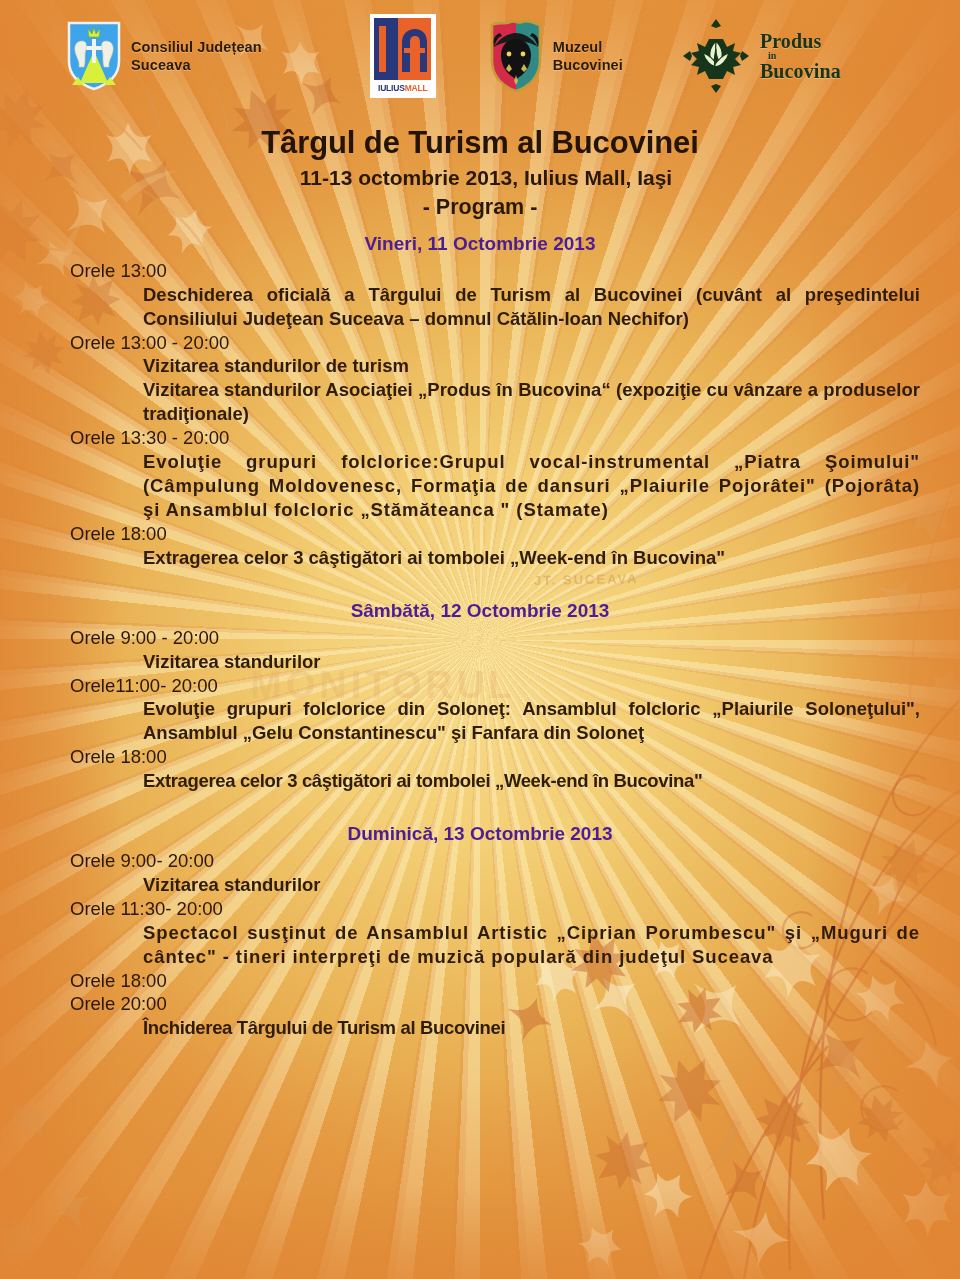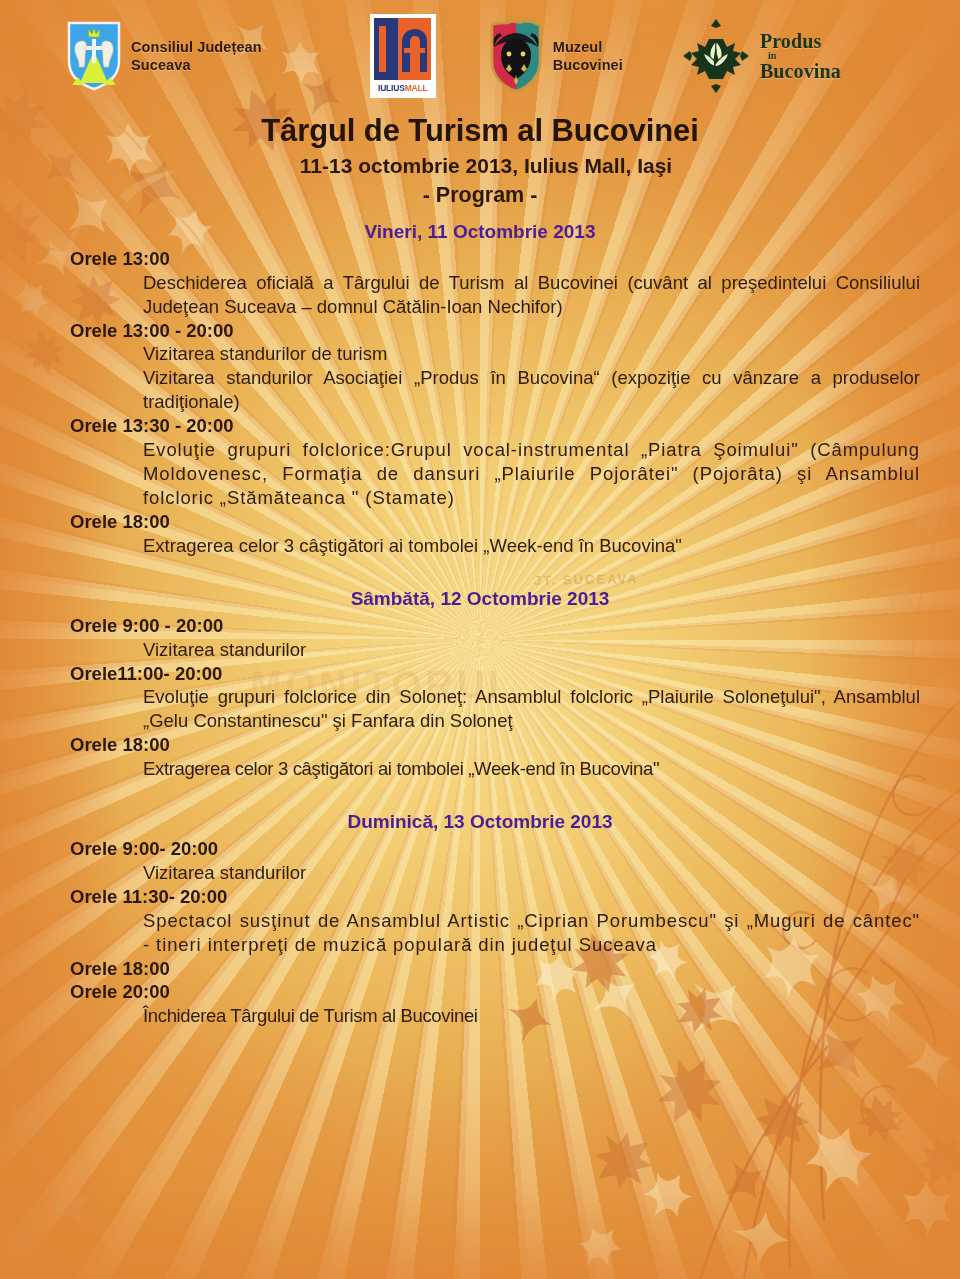--- a/index.html
+++ b/index.html
@@ -129,21 +129,21 @@
     font-weight: bold;
     letter-spacing: -0.2px;
     margin-top: 3px;
   }
   .iul-a { color: #29387a; }
   .iul-b { color: #e8622a; }
 
   
   .content {
     position: absolute;
-    left: 0; top: 0;
+    left: 0; top: 12px;
     width: 960px;
   }
   .title-wrap {
     text-align: center;
     margin-top: 114px;
   }
   .title-main {
     font-size: 31px;
     font-weight: bold;
     color: #241405;
@@ -170,33 +170,34 @@
     font-weight: bold;
     color: #4c1d95;
     margin-top: 13px;
     margin-bottom: 4px;
   }
   .day-head.spaced { margin-top: 30px; }
 
   .entry { margin: 0; }
   .entry-time {
     font-size: 18.5px;
-    font-weight: bold;
+    font-weight: normal;
     color: #2b1808;
     padding-left: 70px;
     line-height: 1.28;
   }
   .entry-desc {
     font-size: 18.5px;
     color: #2f1c0a;
     padding-left: 143px;
     padding-right: 40px;
     line-height: 1.30;
     text-align: justify;
     text-justify: inter-word;
+    font-weight: bold;
   }
   .entry-desc.nowrap-last { text-align: left; }
   .entry-desc.wide { letter-spacing: 0.9px; }
 
   
   .tight { letter-spacing: -0.35px; }
 </style>
 </head>
 <body>
 

